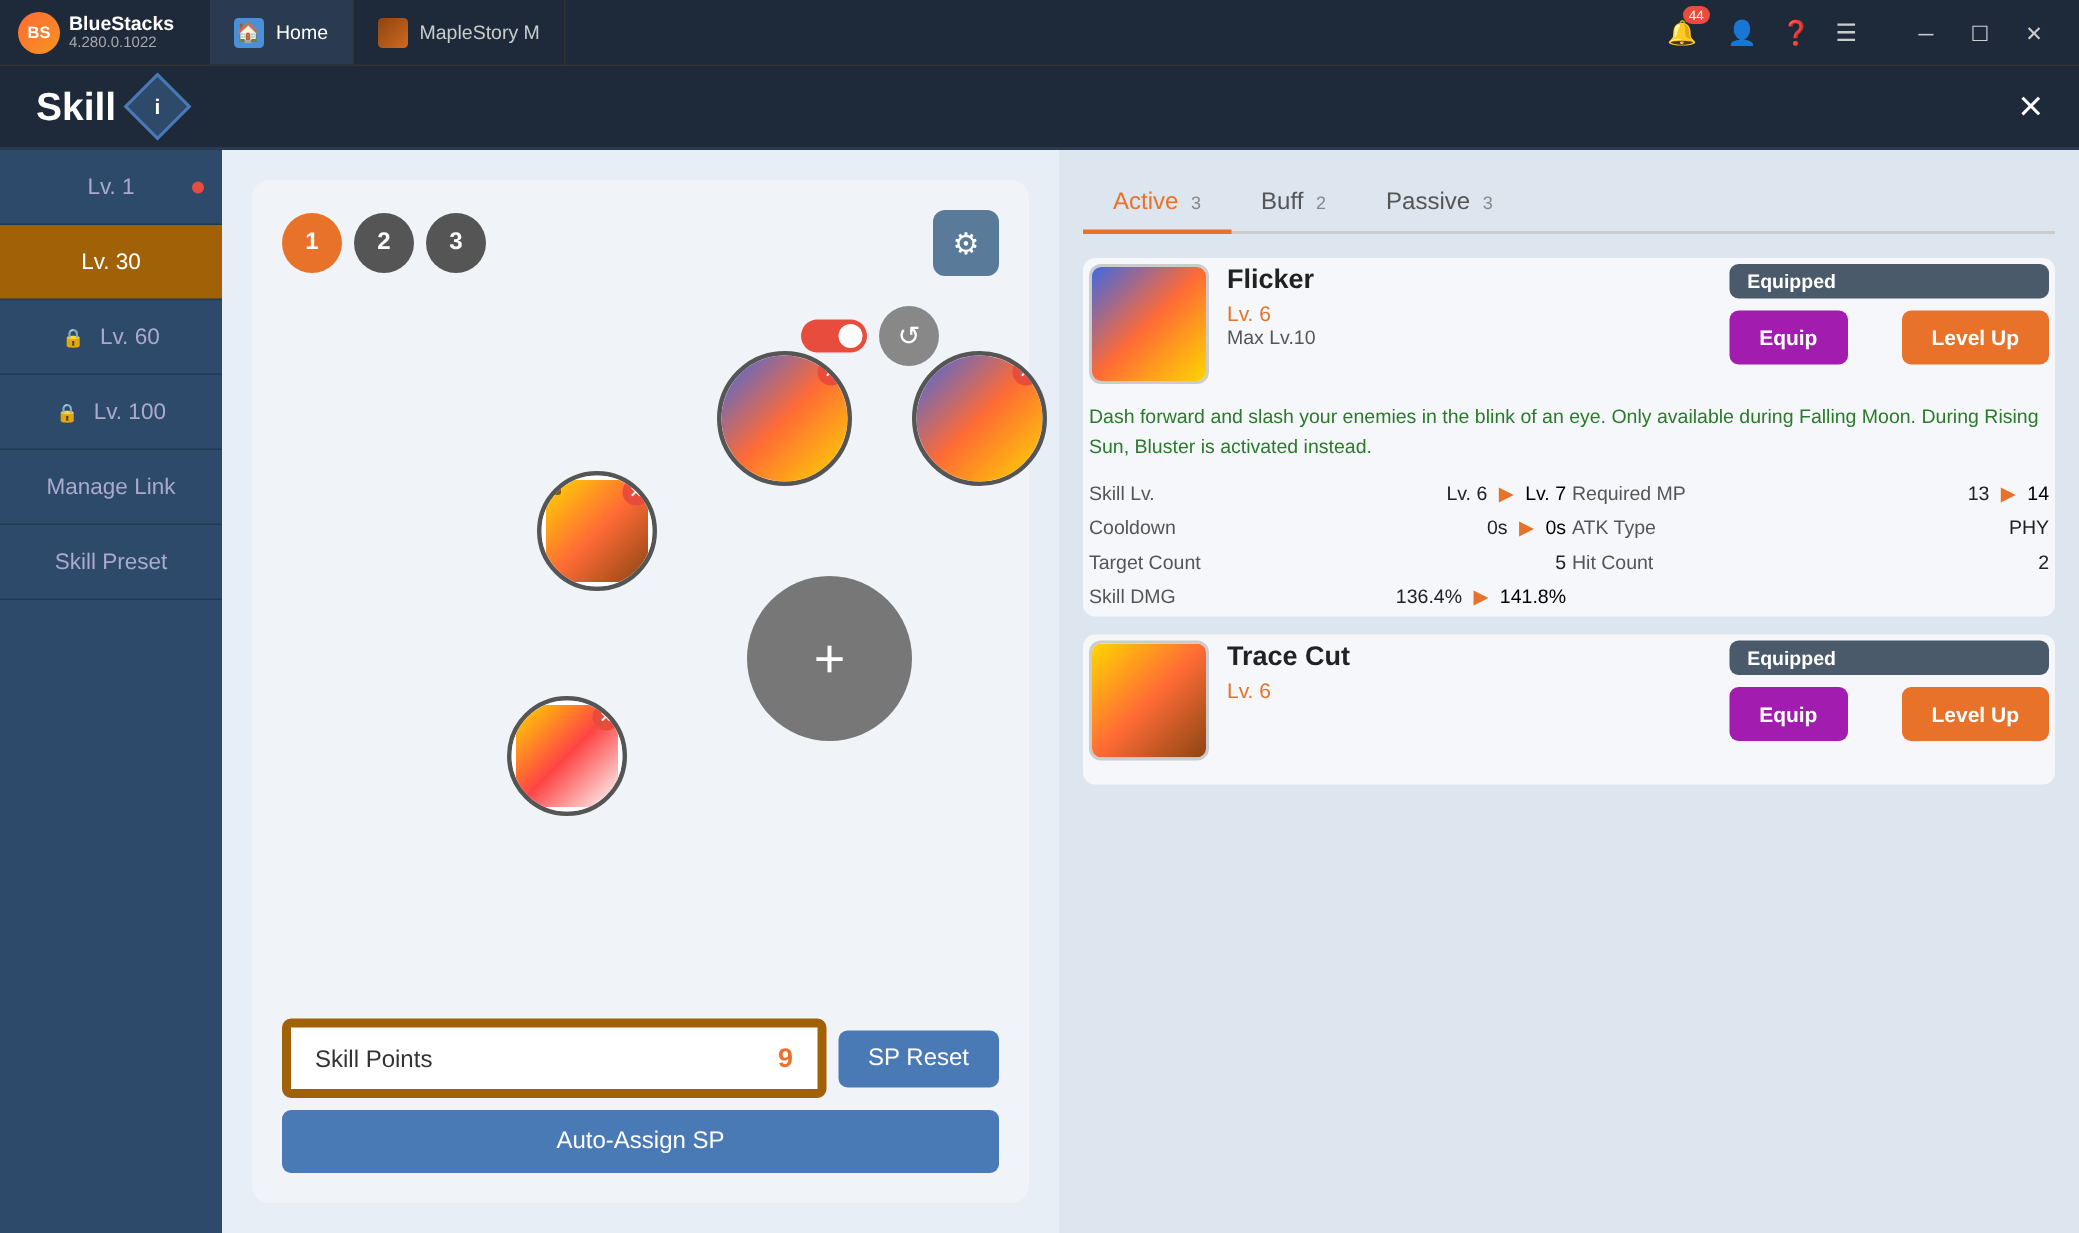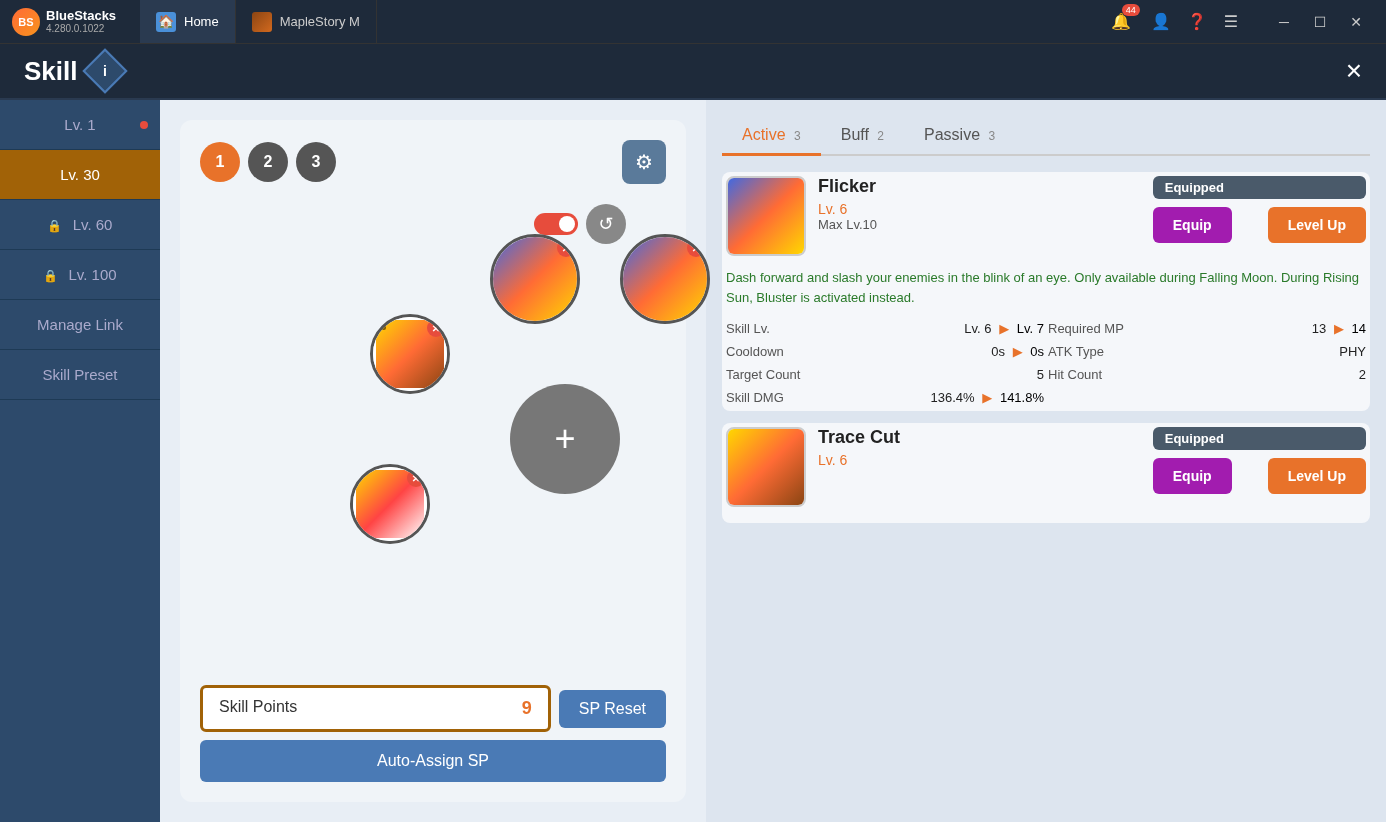--- a/index.html
+++ b/index.html
@@ -78,21 +78,21 @@
     .info-diamond span { transform: rotate(-45deg); color: white; font-size: 14px; font-weight: bold; }
     .close-x { color: white; font-size: 28px; cursor: pointer; }
 
     
     .main-content {
       display: flex; height: calc(822px - 100px); background: #c8d4e0;
     }
 
     
     .sidebar {
-      width: 160px; background: #2d4a6b; display: flex; flex-direction: column;
+      width: 148px; background: #2d4a6b; display: flex; flex-direction: column;
     }
     .sidebar-item {
       padding: 16px 0; text-align: center; color: #aac;
       font-size: 15px; cursor: pointer; position: relative;
       border-bottom: 1px solid #1e3a55;
     }
     .sidebar-item.active { background: #a16207; color: white; }
     .sidebar-item .lock-icon { color: #7a9ab5; margin-right: 6px; font-size: 12px; }
     .sidebar-dot {
       position: absolute; right: 12px; top: 50%; transform: translateY(-50%);
@@ -172,23 +172,23 @@
     }
 
     
     .skill-bottom {
       position: absolute; bottom: 20px; left: 20px; right: 20px;
     }
     .sp-row {
       display: flex; align-items: center; gap: 8px; margin-bottom: 8px;
     }
     .sp-label {
-      background: white; border: 3px solid #a16207; border-radius: 6px;
+      background: white; border: 6px solid #a16207; border-radius: 6px;
       padding: 10px 16px; flex: 1; font-size: 16px; color: #333;
-      display: flex; justify-content: space-between; align-items: flex-start;
+      display: flex; justify-content: space-between; align-items: flex-end;
     }
     .sp-value { color: #e8722a; font-weight: bold; font-size: 18px; }
     .sp-reset-btn {
       background: #4a7ab5; color: white; border-radius: 6px;
       padding: 10px 20px; font-size: 16px; cursor: pointer;
     }
     .auto-assign-btn {
       background: #4a7ab5; color: white; border-radius: 6px;
       padding: 12px; width: 100%; text-align: center;
       font-size: 16px; cursor: pointer;

